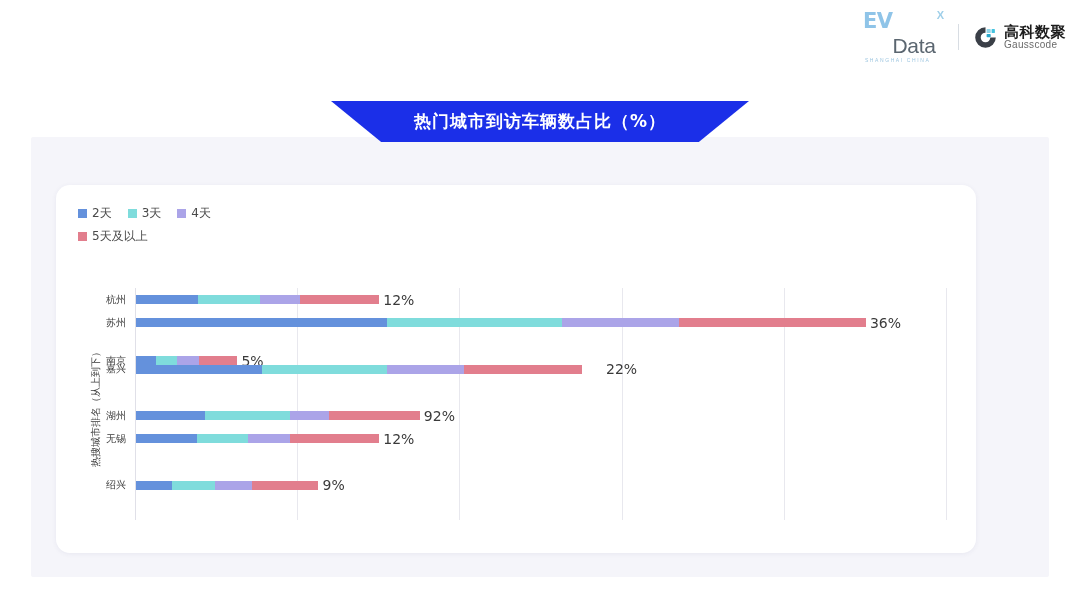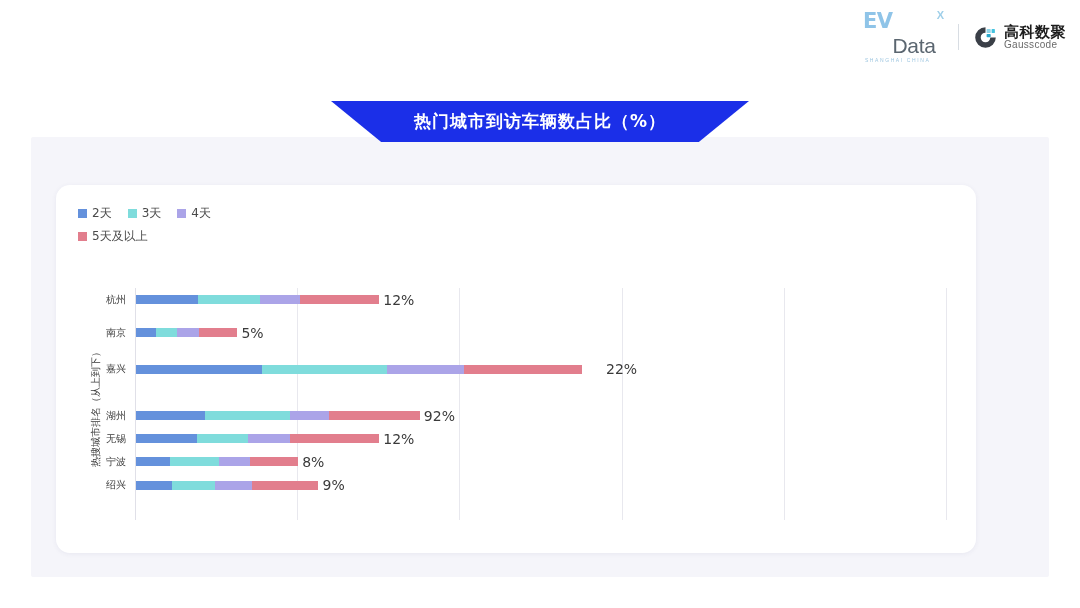--- a/index.html
+++ b/index.html
@@ -358,21 +358,31 @@
         <div class="bar-row" style="top: 0px;">
           <div class="row-label">杭州</div>
           <div class="bar-track" style="width: 243.3px;">
             <div class="seg" style="width: 61.8387px; background: rgb(100, 145, 220);"></div>
             <div class="seg" style="width: 61.8387px; background: rgb(127, 220, 220);"></div>
             <div class="seg" style="width: 40.55px; background: rgb(171, 164, 232);"></div>
             <div class="seg" style="width: 79.0725px; background: rgb(226, 126, 141);"></div>
           </div>
           <div class="bar-value" style="left: 327.3px;">12%</div>
         </div>
-        <div class="bar-row" style="top: 33px;">
+        <div class="bar-row" style="top: 23.2px;">
+          <div class="row-label">苏州</div>
+          <div class="bar-track" style="width: 729.9px;">
+            <div class="seg" style="width: 251.41px; background: rgb(100, 145, 220);"></div>
+            <div class="seg" style="width: 174.365px; background: rgb(127, 220, 220);"></div>
+            <div class="seg" style="width: 117.595px; background: rgb(171, 164, 232);"></div>
+            <div class="seg" style="width: 186.53px; background: rgb(226, 126, 141);"></div>
+          </div>
+          <div class="bar-value" style="left: 813.9px;">36%</div>
+        </div>
+        <div class="bar-row" style="top: 61px;">
           <div class="row-label">南京</div>
           <div class="bar-track" style="width: 101.375px;">
             <div class="seg" style="width: 20.275px; background: rgb(100, 145, 220);"></div>
             <div class="seg" style="width: 20.275px; background: rgb(127, 220, 220);"></div>
             <div class="seg" style="width: 22.3025px; background: rgb(171, 164, 232);"></div>
             <div class="seg" style="width: 38.5225px; background: rgb(226, 126, 141);"></div>
           </div>
           <div class="bar-value" style="left: 185.375px;">5%</div>
         </div>
         <div class="bar-row" style="top: 69.6px;">
@@ -398,30 +408,20 @@
         <div class="bar-row" style="top: 139.2px;">
           <div class="row-label">无锡</div>
           <div class="bar-track" style="width: 243.3px;">
             <div class="seg" style="width: 60.825px; background: rgb(100, 145, 220);"></div>
             <div class="seg" style="width: 50.6875px; background: rgb(127, 220, 220);"></div>
             <div class="seg" style="width: 42.5775px; background: rgb(171, 164, 232);"></div>
             <div class="seg" style="width: 89.21px; background: rgb(226, 126, 141);"></div>
           </div>
           <div class="bar-value" style="left: 327.3px;">12%</div>
         </div>
-        <div class="bar-row" style="top: 162.4px;">
-          <div class="row-label">宁波</div>
-          <div class="bar-track" style="width: 162.2px;">
-            <div class="seg" style="width: 34.4675px; background: rgb(100, 145, 220);"></div>
-            <div class="seg" style="width: 48.66px; background: rgb(127, 220, 220);"></div>
-            <div class="seg" style="width: 30.4125px; background: rgb(171, 164, 232);"></div>
-            <div class="seg" style="width: 48.66px; background: rgb(226, 126, 141);"></div>
-          </div>
-          <div class="bar-value" style="left: 246.2px;">8%</div>
-        </div>
         <div class="bar-row" style="top: 185.6px;">
           <div class="row-label">绍兴</div>
           <div class="bar-track" style="width: 182.475px;">
             <div class="seg" style="width: 36.495px; background: rgb(100, 145, 220);"></div>
             <div class="seg" style="width: 42.5775px; background: rgb(127, 220, 220);"></div>
             <div class="seg" style="width: 36.495px; background: rgb(171, 164, 232);"></div>
             <div class="seg" style="width: 66.9075px; background: rgb(226, 126, 141);"></div>
           </div>
           <div class="bar-value" style="left: 266.475px;">9%</div>
         </div>

